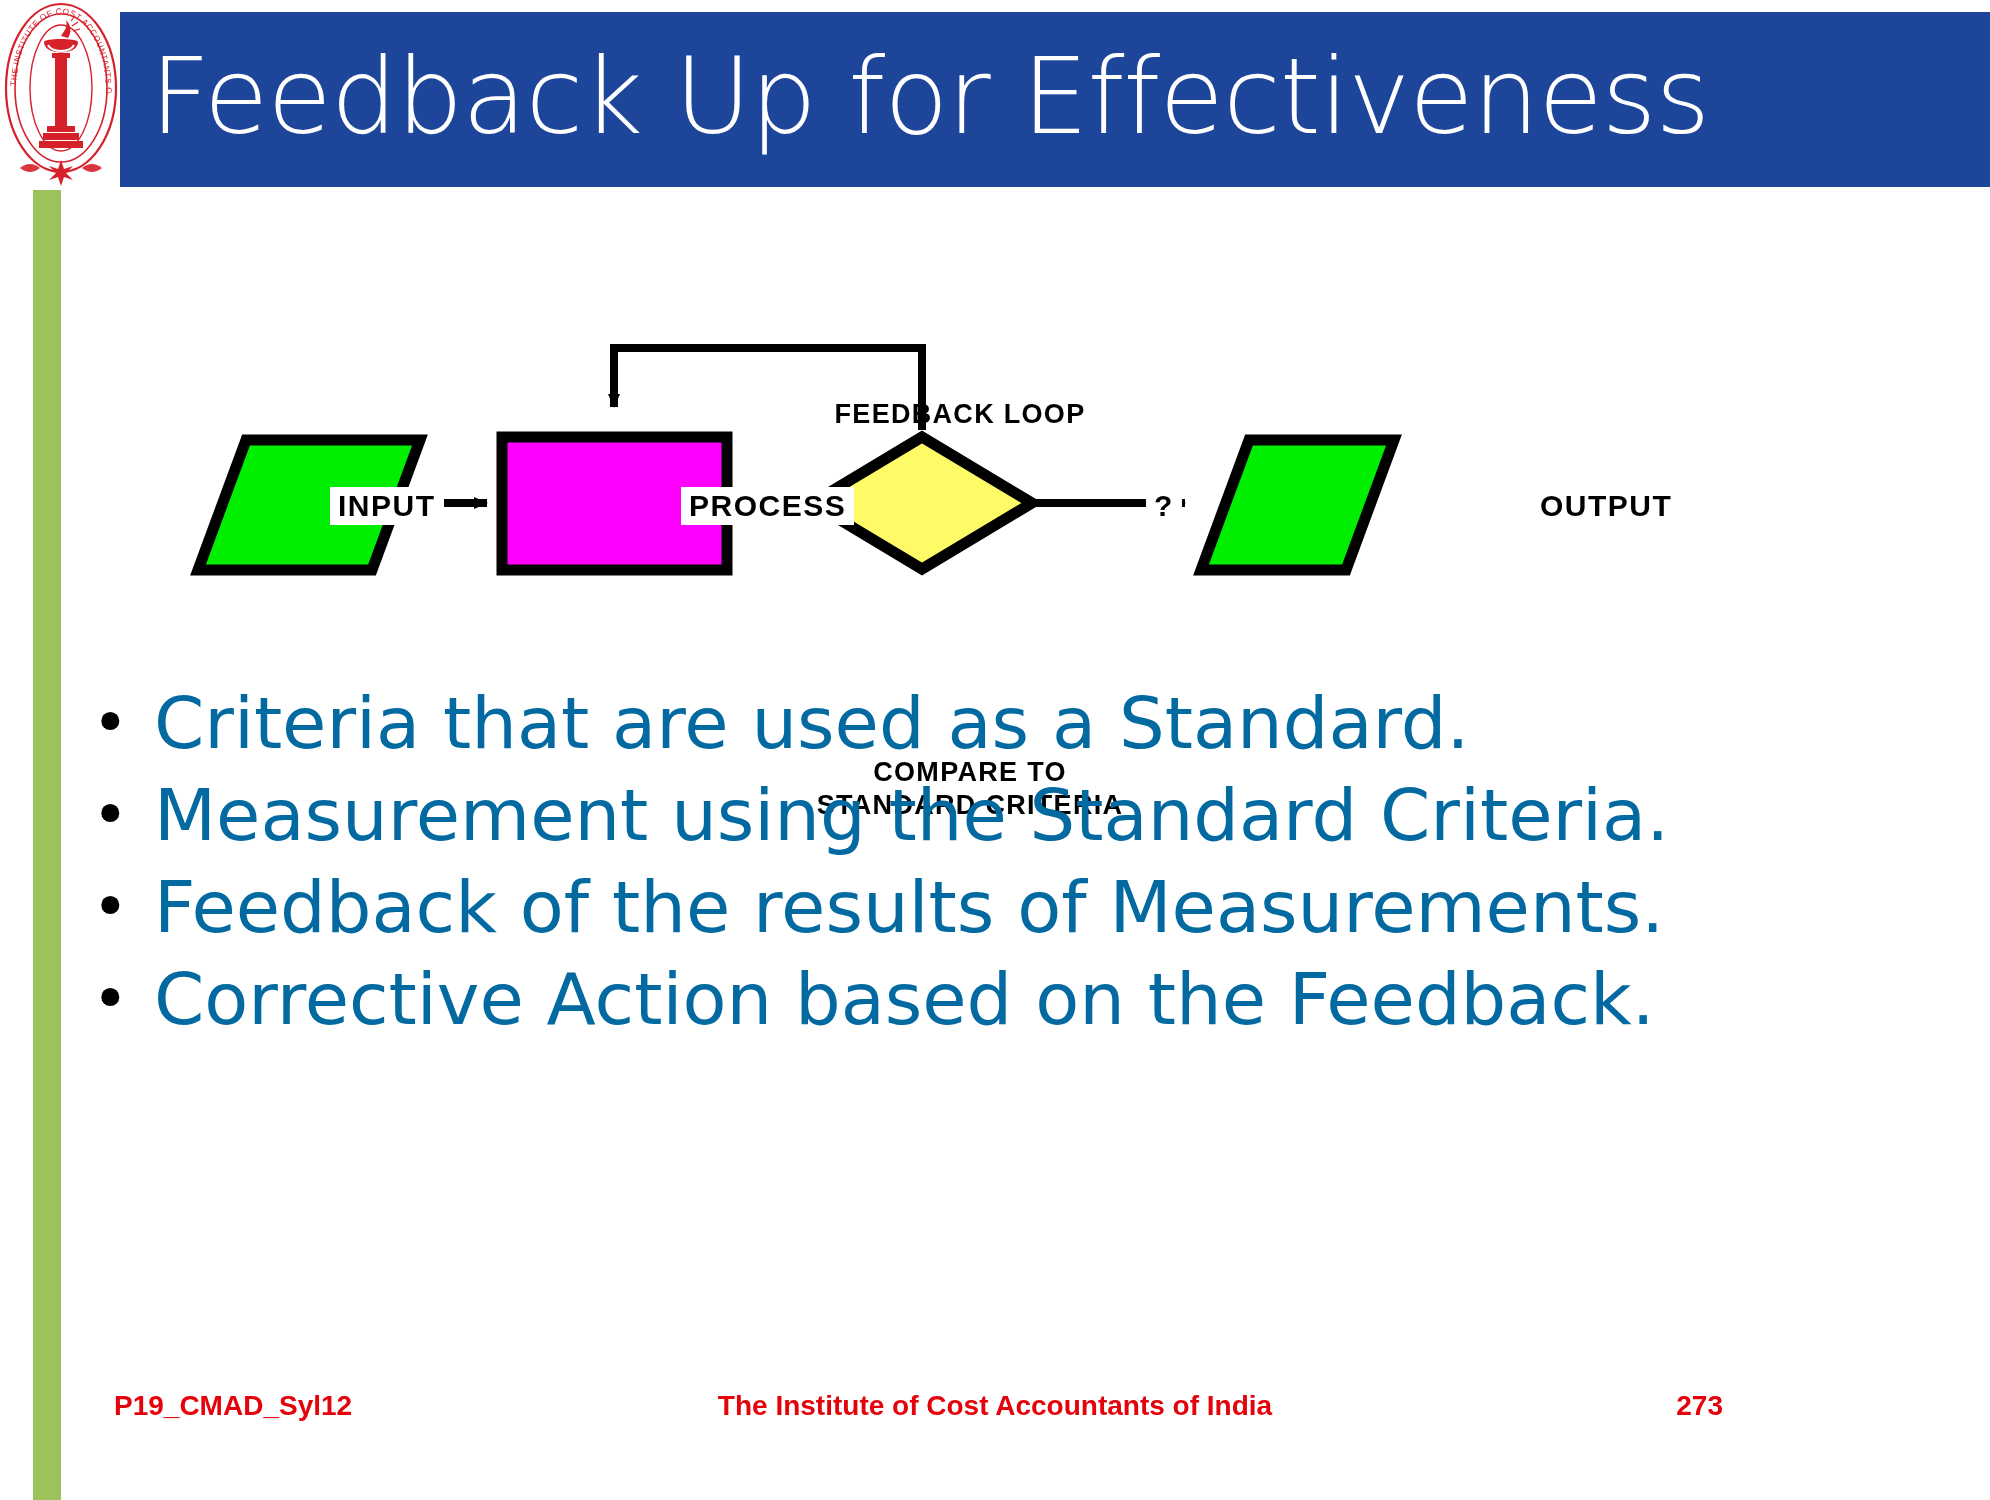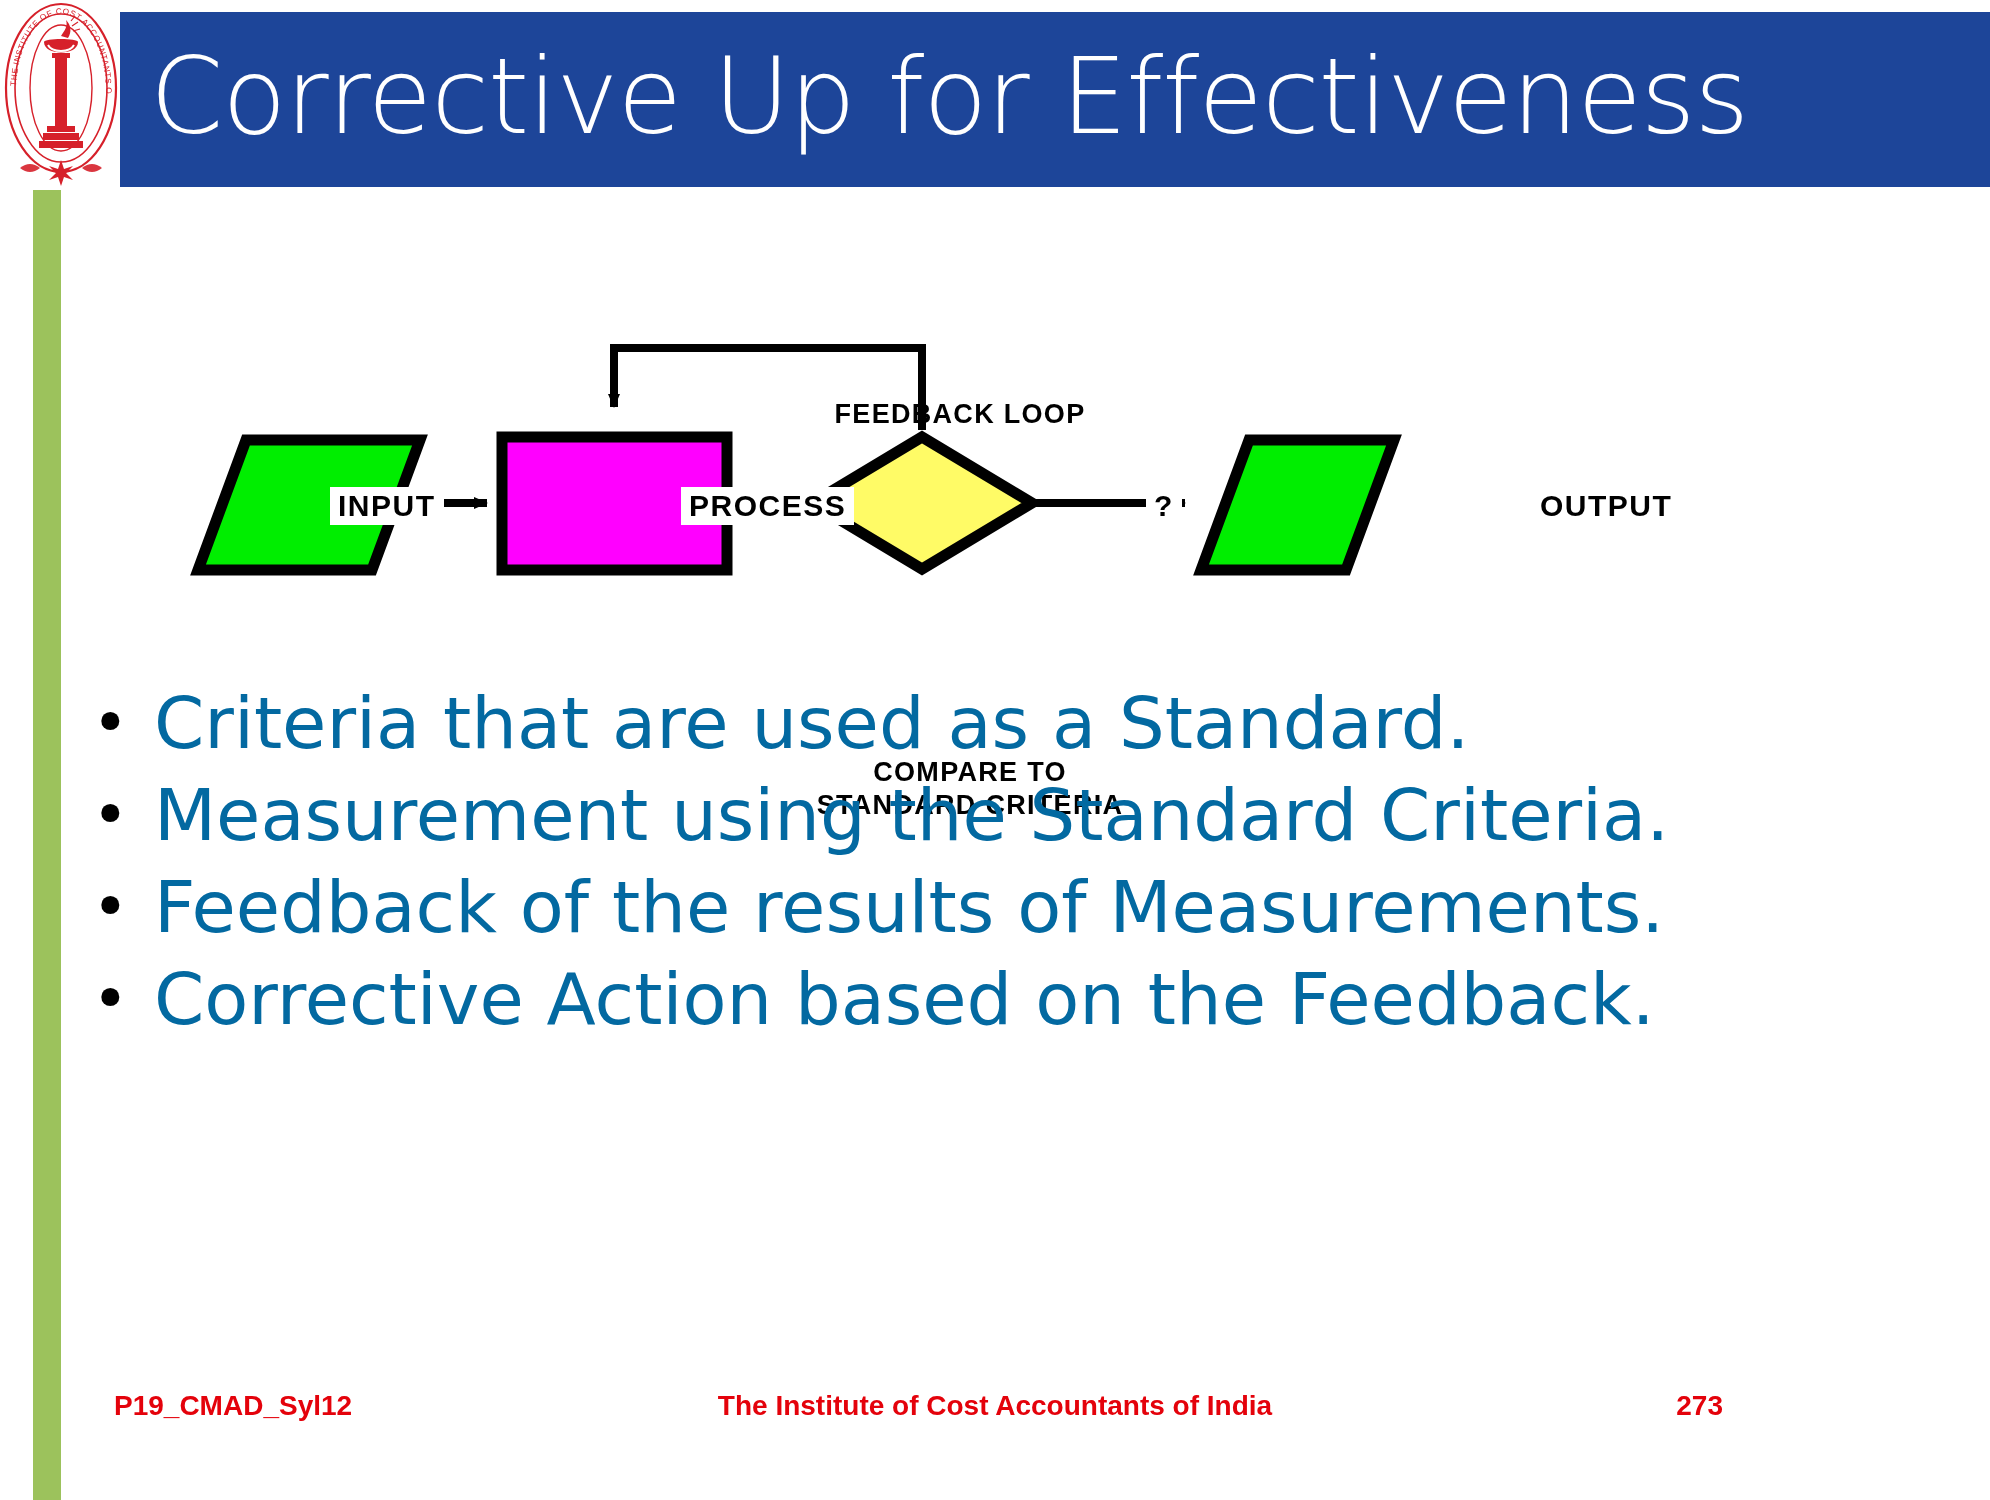--- a/index.html
+++ b/index.html
@@ -172,21 +172,21 @@
   }
 </style>
 </head>
 <body>
 
 <div id="slide">
 
   <div class="left-bar"></div>
 
   <div class="title-band"></div>
-  <div class="title-text">Corrective Up for Effectiveness</div>
+  <div class="title-text">Feedback Up for Effectiveness</div>
 
   <div class="logo">
     <svg width="118" height="190" viewBox="0 0 118 190">
       <ellipse cx="59" cy="88" rx="55" ry="84" fill="none" stroke="#D6202A" stroke-width="2.2"></ellipse>
       <ellipse cx="59" cy="88" rx="46" ry="74" fill="none" stroke="#D6202A" stroke-width="1.6"></ellipse>
       <ellipse cx="59" cy="88" rx="31" ry="63" fill="none" stroke="#D6202A" stroke-width="1.4"></ellipse>
 
       <path d="M59 36 C63 30 66 26 64 20 C69 25 70 32 66 38 Z" fill="#D6202A"></path>
 
       <path d="M42 42 C42 56 76 56 76 42 C76 38 42 38 42 42 Z" fill="#D6202A"></path>

